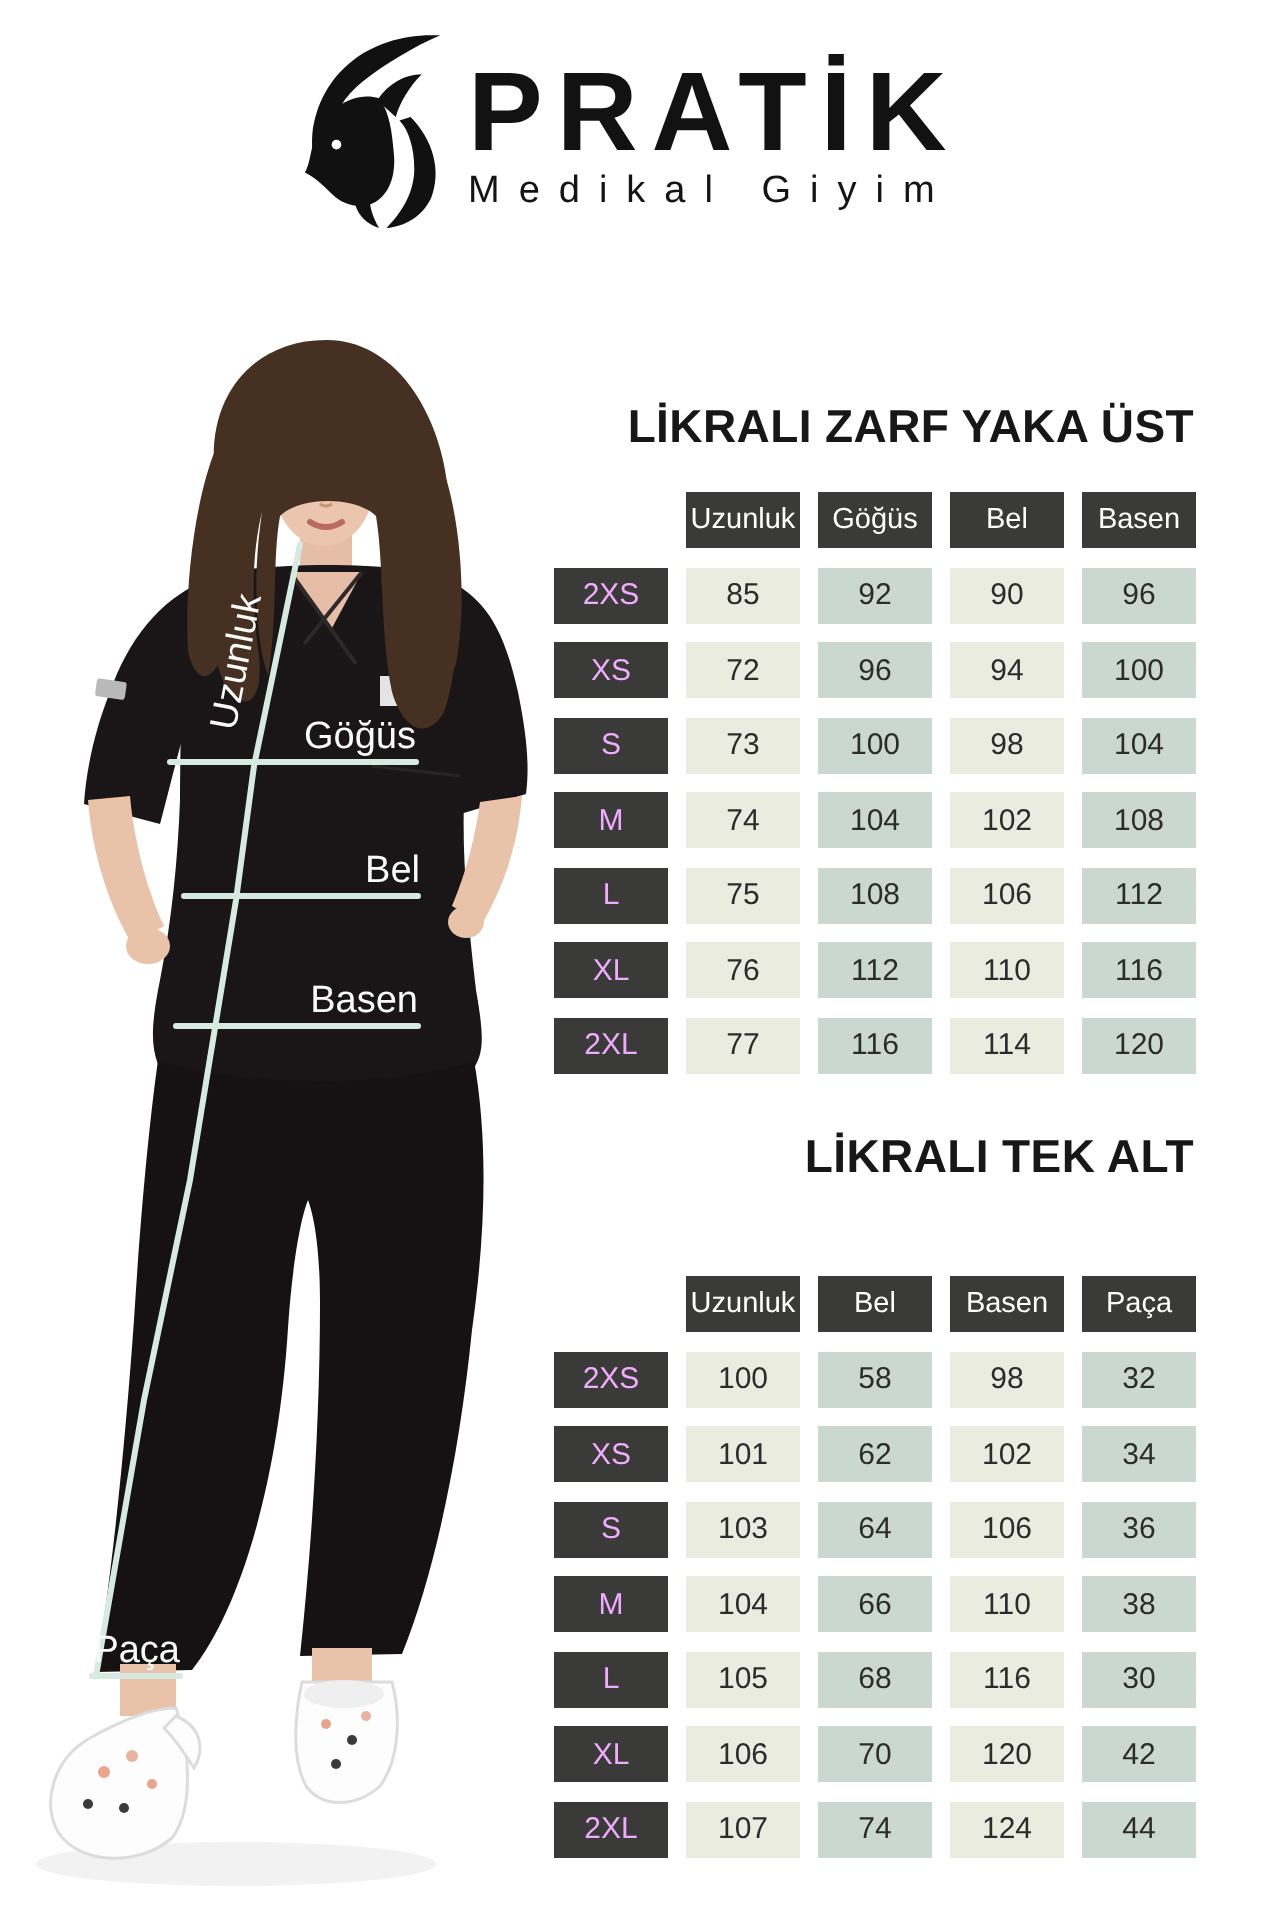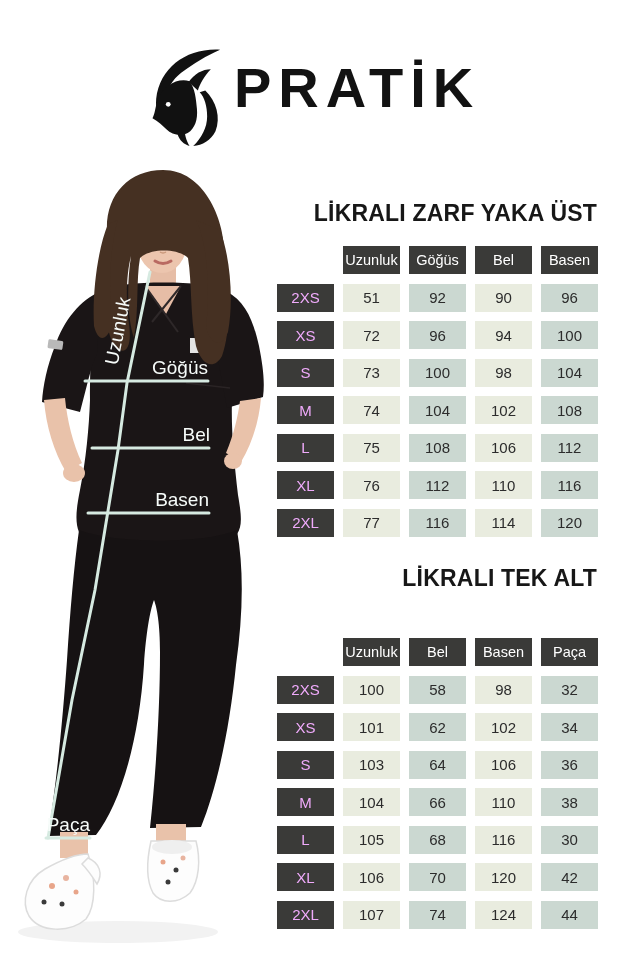--- a/index.html
+++ b/index.html
@@ -10,21 +10,21 @@
     --mtext:#f7fcfa;
     --title:#171717;
     --note:#4b4b4b;
   }
   html,body{margin:0;padding:0;background:#fff;}
   .canvas{
     position:relative;width:640px;height:960px;background:#ffffff;
     font-family:"Liberation Sans",sans-serif;overflow:hidden;
   }
   
-  .brand{position:absolute;left:146px;top:44px;display:flex;align-items:flex-start;}
+  .brand{position:absolute;left:146px;top:12px;display:flex;align-items:flex-start;}
   .goat{width:88px;height:104px;flex:0 0 auto;}
   .brand-text{margin-left:0px;padding-top:16px;}
   .brand-name{
     font-size:56px;font-weight:bold;color:#121212;letter-spacing:7px;
     line-height:1.0;white-space:nowrap;
   }
   .brand-subtitle{
     font-size:19px;font-weight:normal;color:#141414;letter-spacing:9.5px;
     margin-top:1px;white-space:nowrap;
   }
@@ -71,20 +71,21 @@
       <path fill="#111" d="M46,40 C52,31 61,26 70,26 C63,33 58,42 56,49 Z"></path>
 
       <circle cx="24" cy="64" r="2.6" fill="#fff"></circle>
 
       <path fill="#111" d="M64,49 C76,61 81,78 75,93 C70,103 61,108 51,109 C60,100 66,89 66,77 C66,66 63,56 58,51 Z"></path>
 
       <path fill="#111" d="M34,96 C36,103 41,107 47,109 C43,102 42,97 42,93 Z"></path>
     </svg>
     <div class="brand-text">
       <div class="brand-name">PRATİK</div>
+      <div class="brand-subtitle">Medikal Giyim</div>
     </div>
   </header>
 
   <figure class="model">
     <svg width="280" height="800" viewBox="0 0 280 800">
 
       <ellipse cx="118" cy="772" rx="100" ry="11" fill="#f2f2f2"></ellipse>
 
       <g>
         <rect x="150" y="100" width="26" height="34" fill="#e6bda6"></rect>
@@ -167,21 +168,21 @@
 
 
   <h2 class="tbl-title t1">LİKRALI ZARF YAKA ÜST</h2>
   <div class="size-table t1pos">
       <div class="cell corner"></div>
       <div class="cell head">Uzunluk</div>
       <div class="cell head">Göğüs</div>
       <div class="cell head">Bel</div>
       <div class="cell head">Basen</div>
       <div class="cell size">2XS</div>
-      <div class="cell val cream">51</div>
+      <div class="cell val cream">85</div>
       <div class="cell val sage">92</div>
       <div class="cell val cream">90</div>
       <div class="cell val sage">96</div>
       <div class="cell size">XS</div>
       <div class="cell val cream">72</div>
       <div class="cell val sage">96</div>
       <div class="cell val cream">94</div>
       <div class="cell val sage">100</div>
       <div class="cell size">S</div>
       <div class="cell val cream">73</div>

